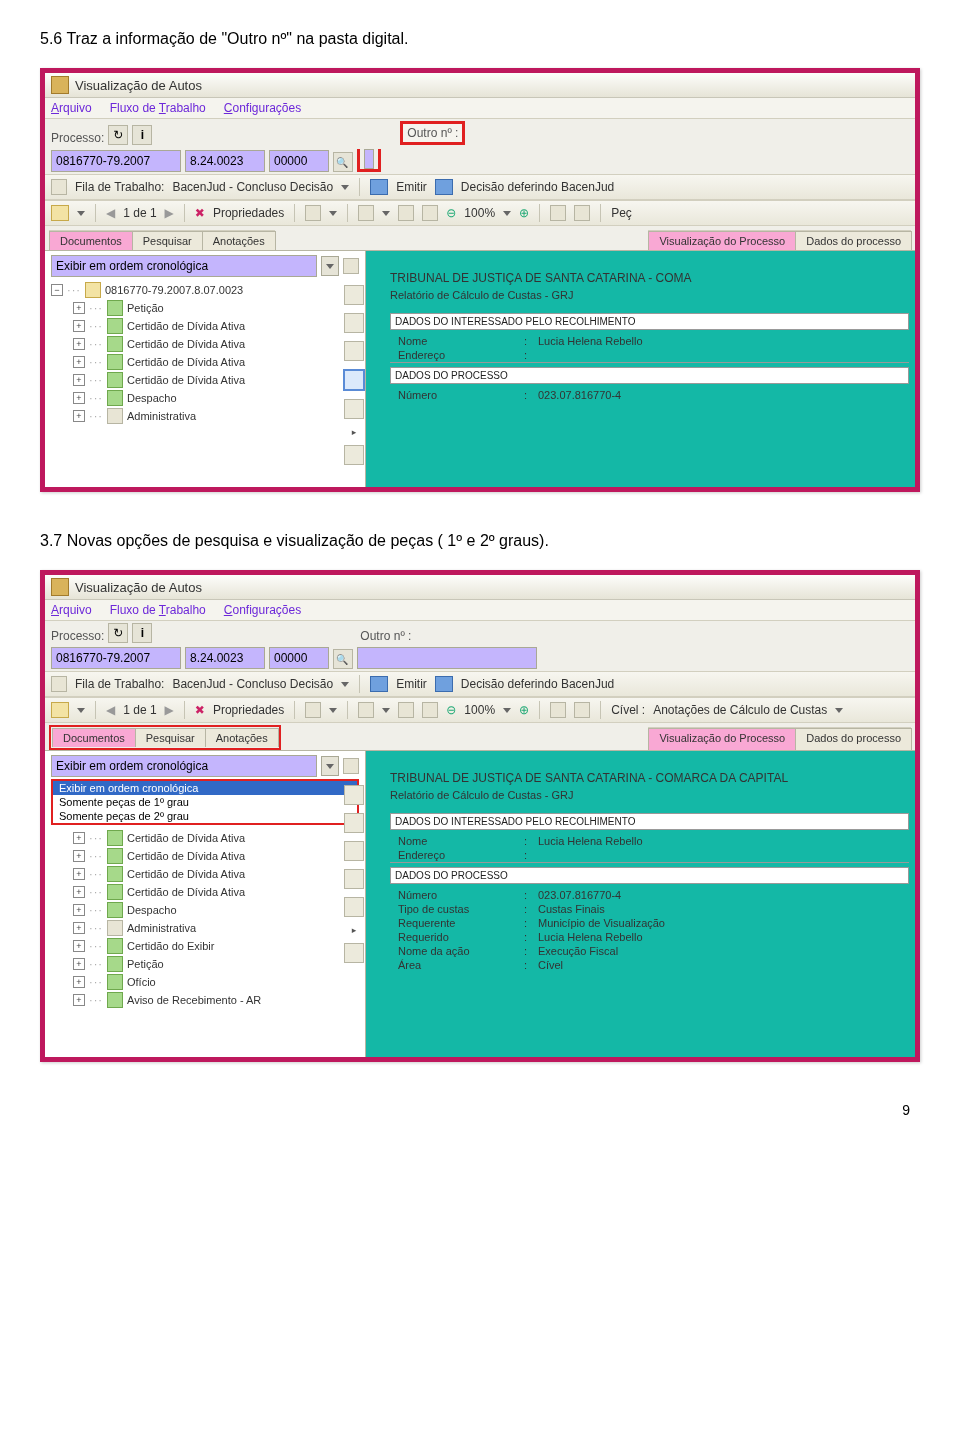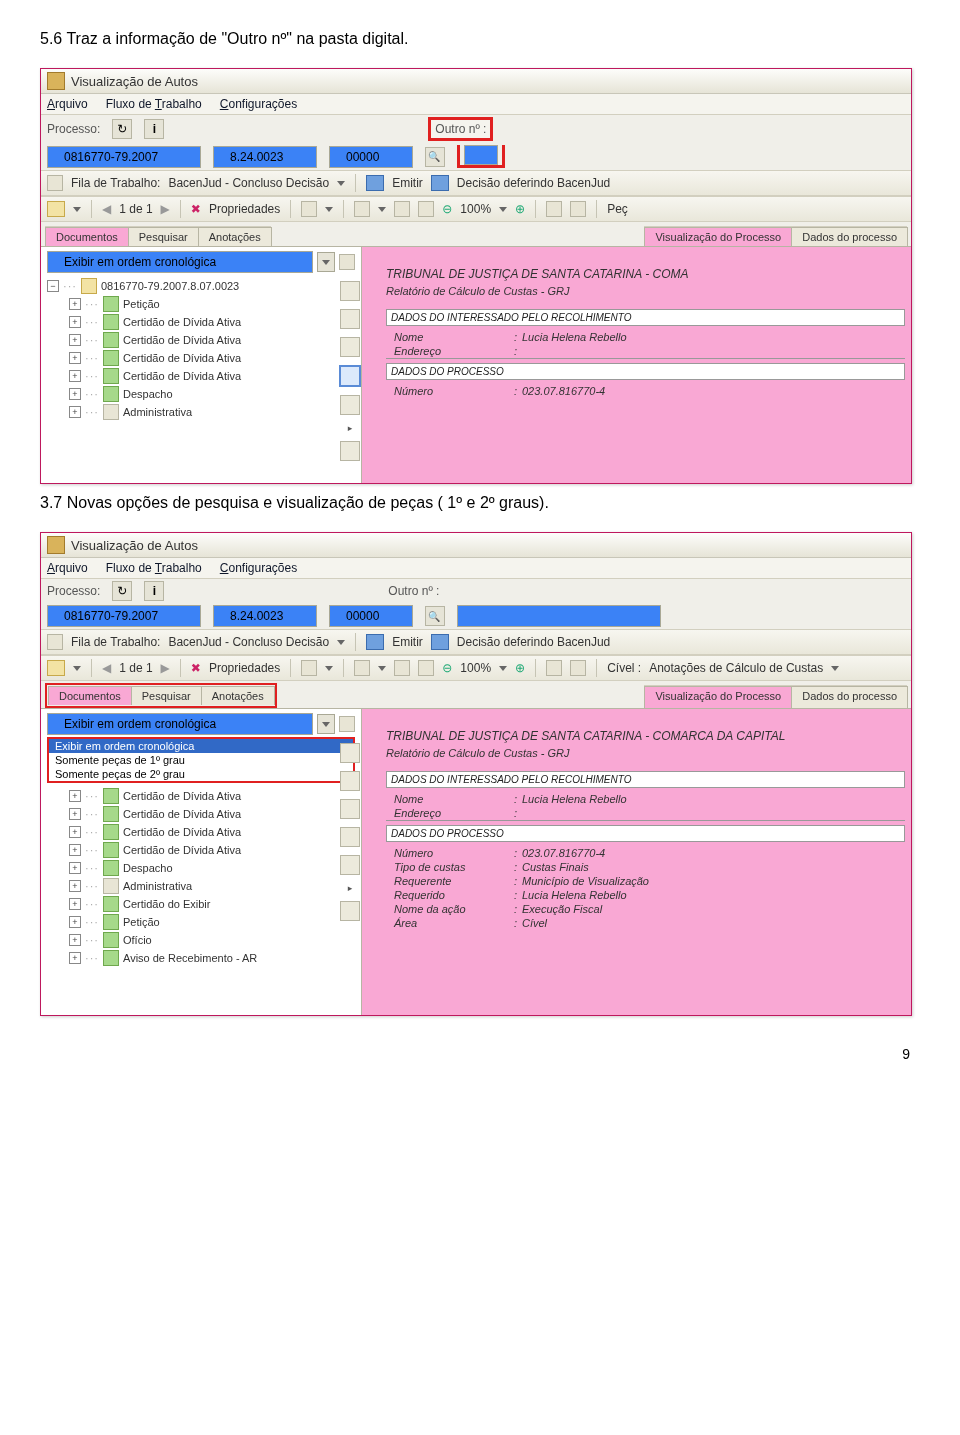--- a/index.html
+++ b/index.html
@@ -8,58 +8,59 @@
     margin: 0;
     padding: 20px 40px;
     width: 880px;
     font-size: 12px;
   }
   .caption {
     font-size: 16px;
     margin: 10px 0 20px 0;
   }
   .app-window {
-    border: 1px solid #be185d;
+    border: 5px solid #be185d;
     box-shadow: 1px 1px 3px rgba(0,0,0,0.2);
     background: #f0efe9;
+    margin-bottom: 40px;
     overflow: hidden;
     position: relative;
   }
   .titlebar {
     background: linear-gradient(#fdfdfb, #e6e4d7);
     padding: 3px 6px;
     display: flex;
     align-items: center;
     gap: 6px;
     border-bottom: 1px solid #c8c6b8;
   }
   .titlebar .ico { width:16px; height:16px; background:#d9b35b; border:1px solid #a27b2c; display:inline-block;}
   .titlebar .txt { font-size: 13px; color:#333; }
   .menubar {
     background: #f5f4ee;
     padding: 3px 6px;
     display: flex;
     gap: 18px;
     border-bottom: 1px solid #d2cfbf;
     font-size: 12px;
-    color:#0f172a;
+    color:#6d28d9;
   }
   .menubar span { position:relative; }
   .menubar span .u { text-decoration: underline; }
   .row {
     display: flex;
-    align-items: center;
-    gap: 12px;
+    align-items: flex-end;
+    gap: 4px;
     padding: 2px 6px;
   }
   .lbl { color:#555; font-size:12px; }
   .field {
-    background:#3b82f6;
+    background:#c4b5fd;
     border:1px solid #a9a895;
-    padding:2px 16px;
+    padding:2px 4px;
     font-size:12px;
     height:16px;
     line-height:16px;
   }
   .btn-ico {
     width:18px; height:18px;
     background:#e6e4d7;
     border:1px solid #b7b5a3;
     display:inline-flex; align-items:center; justify-content:center;
   }
@@ -153,35 +154,34 @@
     display:flex; flex-direction:column; gap:8px;
     align-items:center;
     padding-top:4px;
   }
   .side-icons .sic {
     width:18px; height:18px; border:1px solid #b7b5a3; background:#eceadc;
   }
   .side-icons .sic.sel { border:2px solid #5a8bd6; background:#dce9fb;}
   .right-panel {
     flex:1;
-    background:#f9a8d4;
-    font-style:italic;
+    background:#14b8a6;
   }
   .doc {
     padding: 20px 6px 6px 24px;
     font-size:11px;
     color:#333;
   }
   .doc .heading { font-size:12px; margin-bottom:4px;}
   .doc .sub { font-size:11px; margin-bottom:12px;}
   .doc .section-box {
     border:1px solid #999; padding:2px 4px; margin:4px 0;
     font-size:10px; color:#222; background:#fff;
   }
-  .doc .kv { display:flex; gap:0; padding:1px 8px;}
+  .doc .kv { display:flex; gap:6px; padding:1px 8px;}
   .doc .kv .k { width:120px; }
   .doc .kv .c { width:8px;}
   .ico-mag { font-size:10px; color:#666; }
   .blue-ico { width:16px;height:14px;background:#6fa0de;border:1px solid #3b6cae;display:inline-block;}
   .yellow-ico { width:16px;height:14px;background:#f3e3a4;border:1px solid #c7a94a;display:inline-block;}
   .small-ico { width:14px;height:14px; background:#e8e5d5; border:1px solid #b7b5a3;display:inline-block;}
   .page-num {
     text-align:right;
     font-size:14px;
     margin-top:30px;

